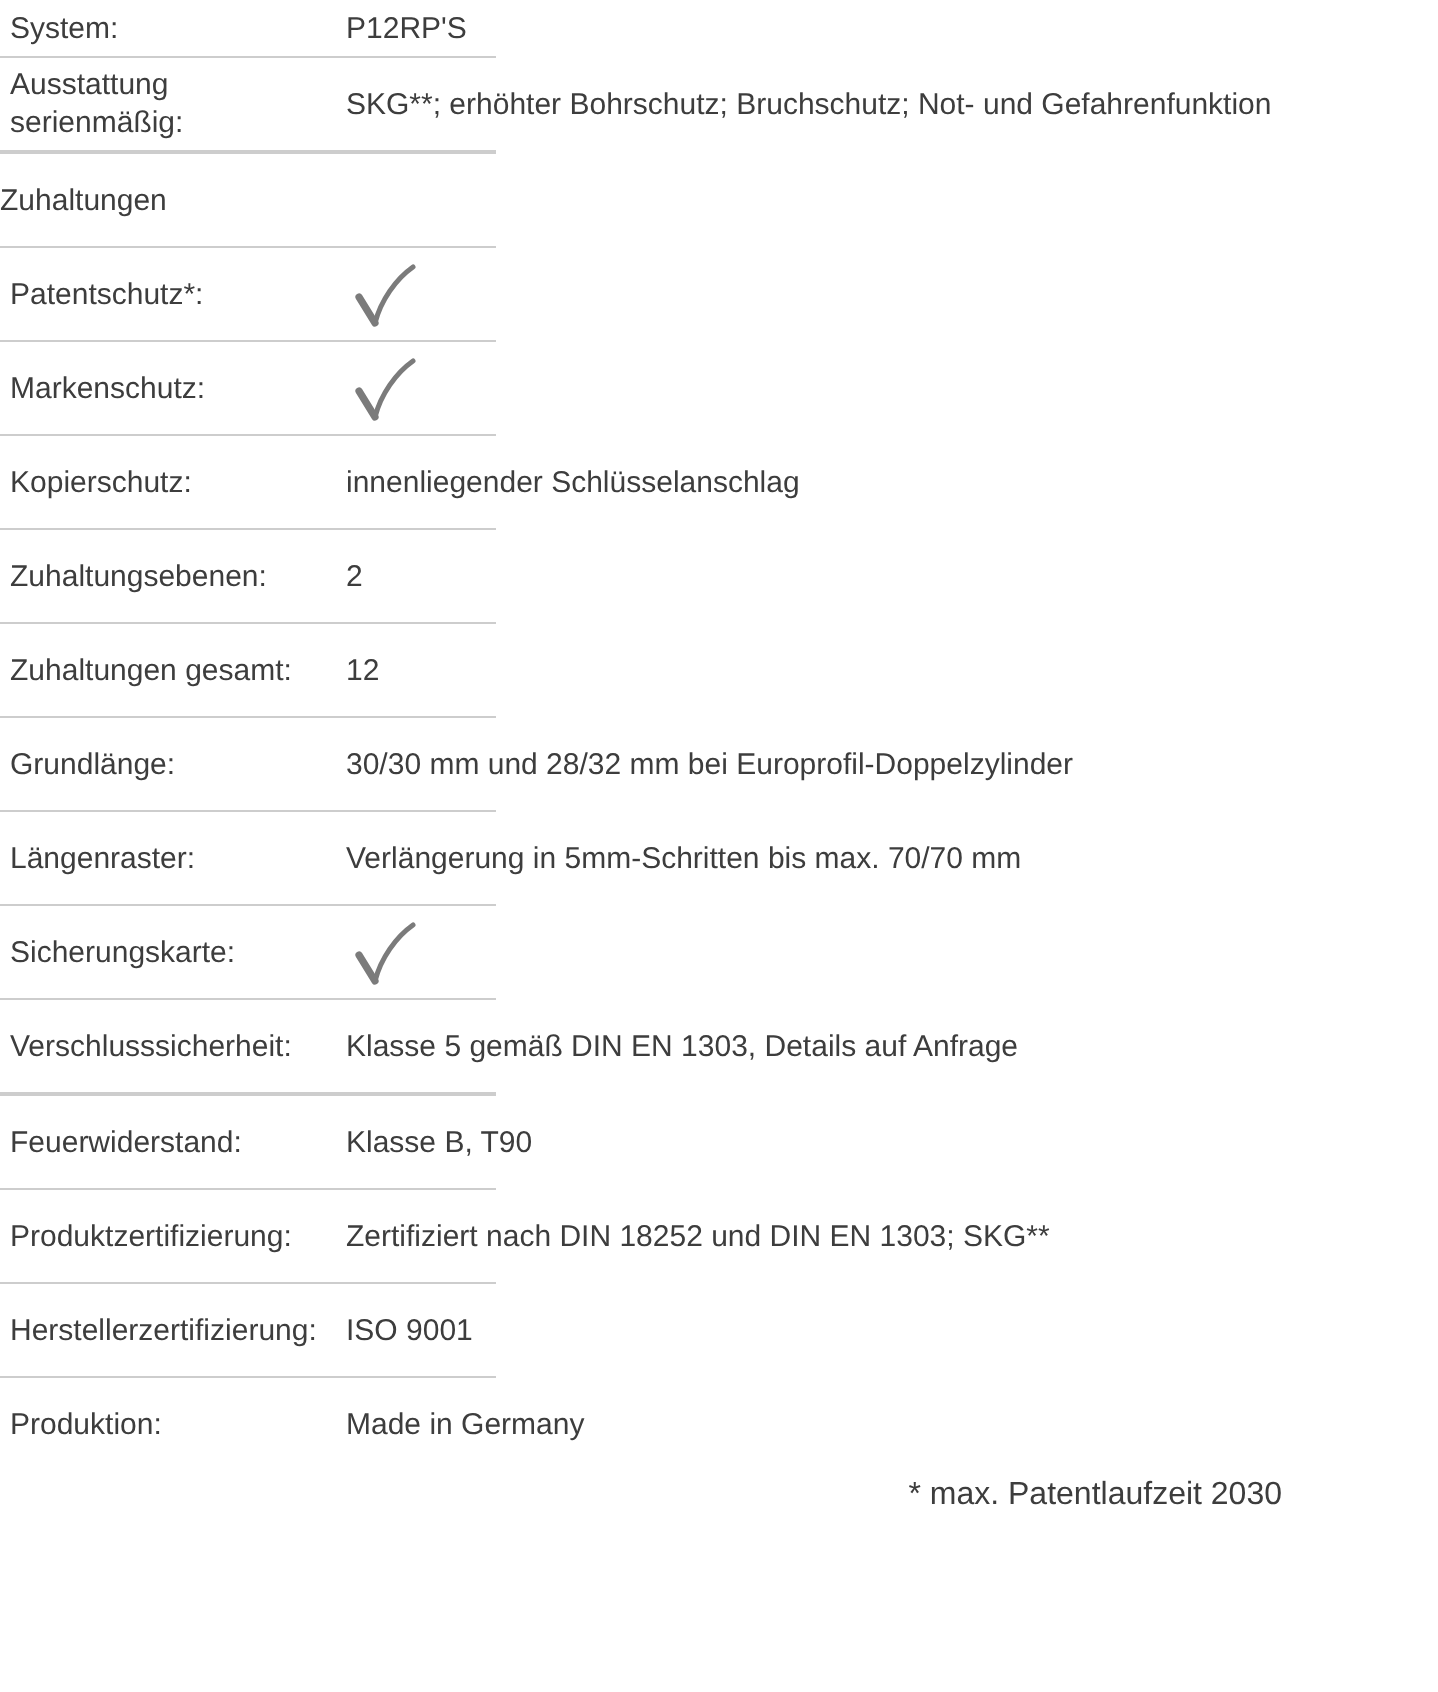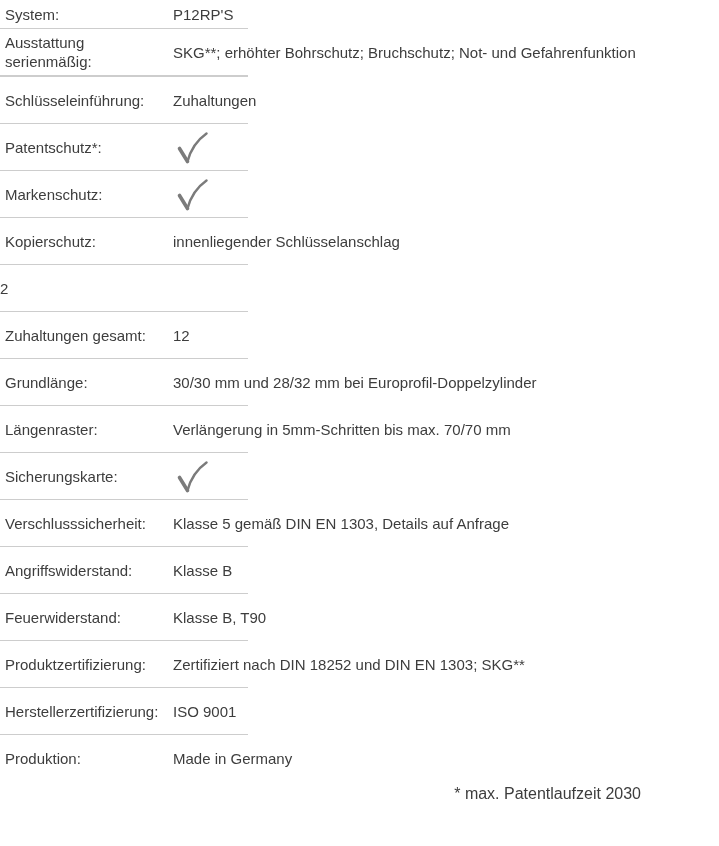--- a/index.html
+++ b/index.html
@@ -84,21 +84,20 @@
   <div class="row">
     <div class="label">Ausstattung
 serienmäßig:</div>
     <div class="value">SKG**; erhöhter Bohrschutz; Bruchschutz; Not- und Gefahrenfunktion</div>
   </div>
   <div class="divider"></div>
 
   <div class="divider"></div>
 
   <div class="row">
-    <div class="label">Schlüsseleinführung:</div>
     <div class="value">Zuhaltungen</div>
   </div>
   <div class="divider"></div>
 
   <div class="row">
     <div class="label">Patentschutz*:</div>
     <div class="value"><svg class="check-icon" width="33" height="34" viewBox="0 0 33 34">
             <path d="M3.5 17.5 L11.5 30.5" stroke-width="3.6"></path>
             <path d="M11.5 30.5 C14.5 19, 22 8.5, 30.5 2.5" stroke-width="2.5"></path>
           </svg></div>
@@ -114,20 +113,21 @@
   </div>
   <div class="divider"></div>
 
   <div class="row">
     <div class="label">Kopierschutz:</div>
     <div class="value">innenliegender Schlüsselanschlag</div>
   </div>
   <div class="divider"></div>
 
   <div class="row">
+    <div class="label">Zuhaltungsebenen:</div>
     <div class="value">2</div>
   </div>
   <div class="divider"></div>
 
   <div class="row">
     <div class="label">Zuhaltungen gesamt:</div>
     <div class="value">12</div>
   </div>
   <div class="divider"></div>
 
@@ -151,24 +151,20 @@
           </svg></div>
   </div>
   <div class="divider"></div>
 
   <div class="row">
     <div class="label">Verschlusssicherheit:</div>
     <div class="value">Klasse 5 gemäß DIN EN 1303, Details auf Anfrage</div>
   </div>
   <div class="divider"></div>
 
-  <div class="row">
-    <div class="label">Angriffswiderstand:</div>
-    <div class="value">Klasse B</div>
-  </div>
   <div class="divider"></div>
 
   <div class="row">
     <div class="label">Feuerwiderstand:</div>
     <div class="value">Klasse B, T90</div>
   </div>
   <div class="divider"></div>
 
   <div class="row">
     <div class="label">Produktzertifizierung:</div>

